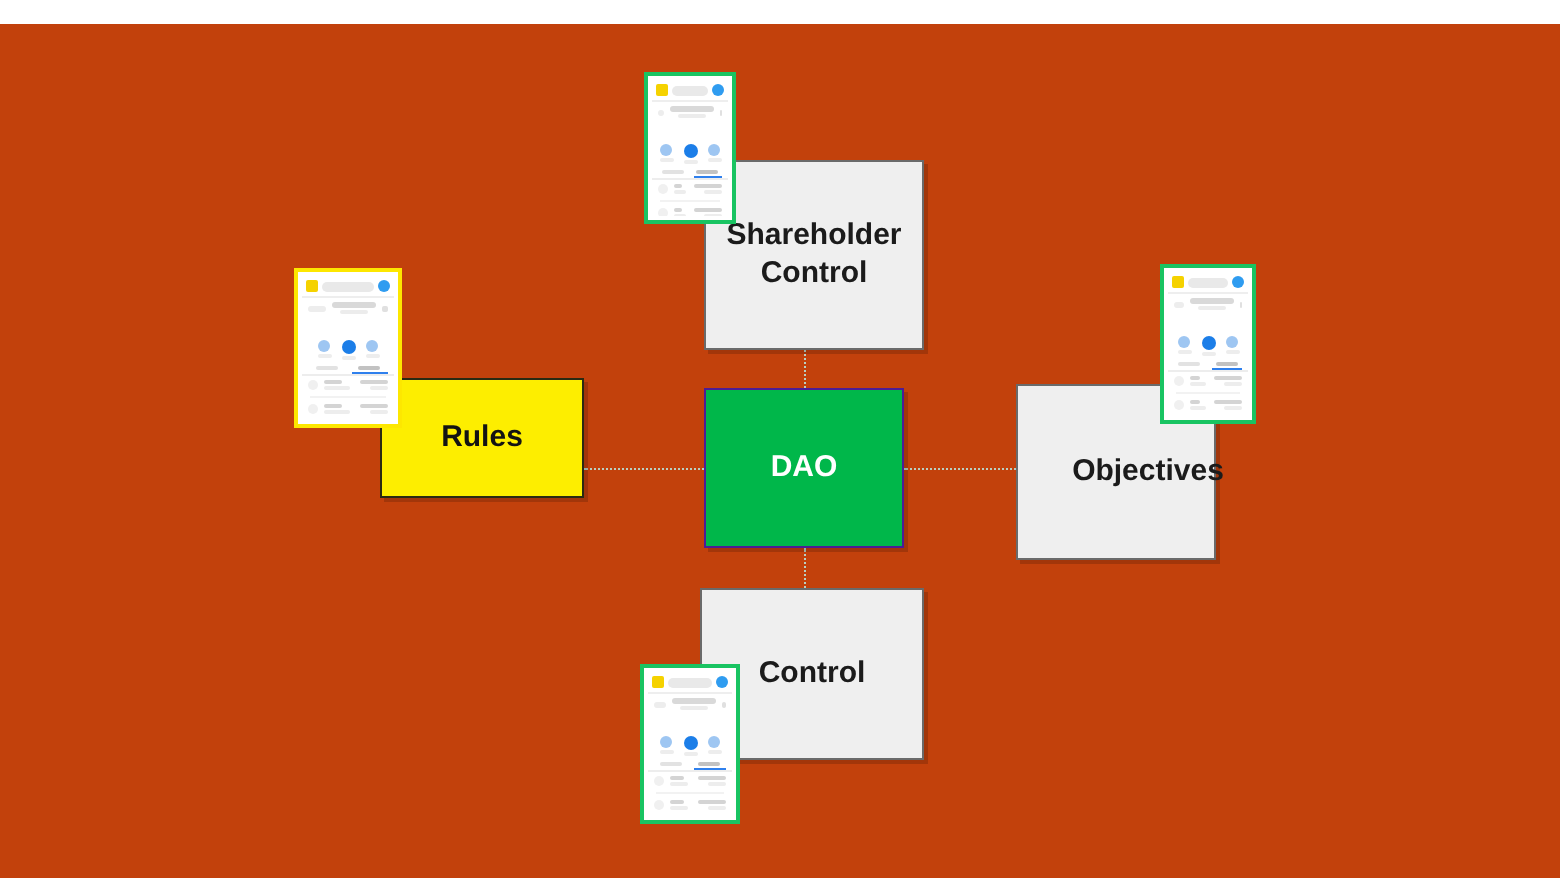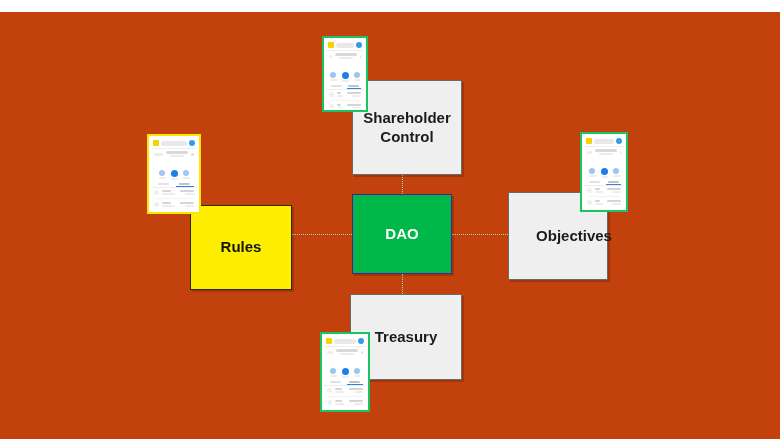--- a/index.html
+++ b/index.html
@@ -201,34 +201,34 @@
 
   <div class="conn v" style="left:402px; top:163px; height:19px;"></div>
   <div class="conn h" style="left:292px; top:222px; width:60px;"></div>
   <div class="conn h" style="left:452px; top:222px; width:56px;"></div>
   <div class="conn v" style="left:402px; top:262px; height:20px;"></div>
 
   <div class="node node-grey" style="left:352px; top:68px; width:110px; height:95px;">
     <span>Shareholder Control</span>
   </div>
 
-  <div class="node node-yellow" style="left:190px; top:177px; width:102px; height:85px;margin-top:16px;">
+  <div class="node node-yellow" style="left:190px; top:177px; width:102px; height:60px;">
     <span>Rules</span>
   </div>
 
   <div class="node node-green" style="left:352px; top:182px; width:100px; height:80px;">
     <span>DAO</span>
   </div>
 
   <div class="node node-grey" style="left:508px; top:180px; width:100px; height:88px;padding-left:32px;">
     <span>Objectives</span>
   </div>
 
   <div class="node node-grey" style="left:350px; top:282px; width:112px; height:86px;">
-    <span>Treasury</span>
+    <span>Control</span>
   </div>
 
   <div class="phone phone-green" style="left:322px; top:24px; width:46px; height:76px;">
     <div class="ph-inner">
       <div class="ph-top">
         <span class="ph-logo"></span>
         <span class="ph-net"></span>
         <span class="ph-avatar"></span>
       </div>
       <div class="ph-acct">

